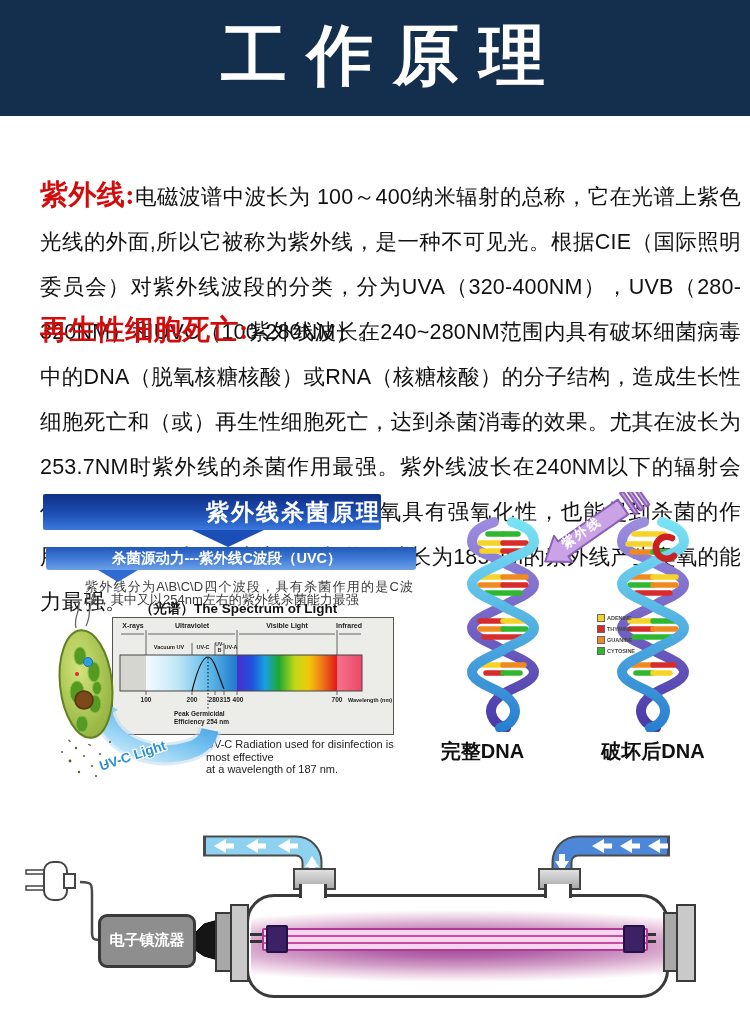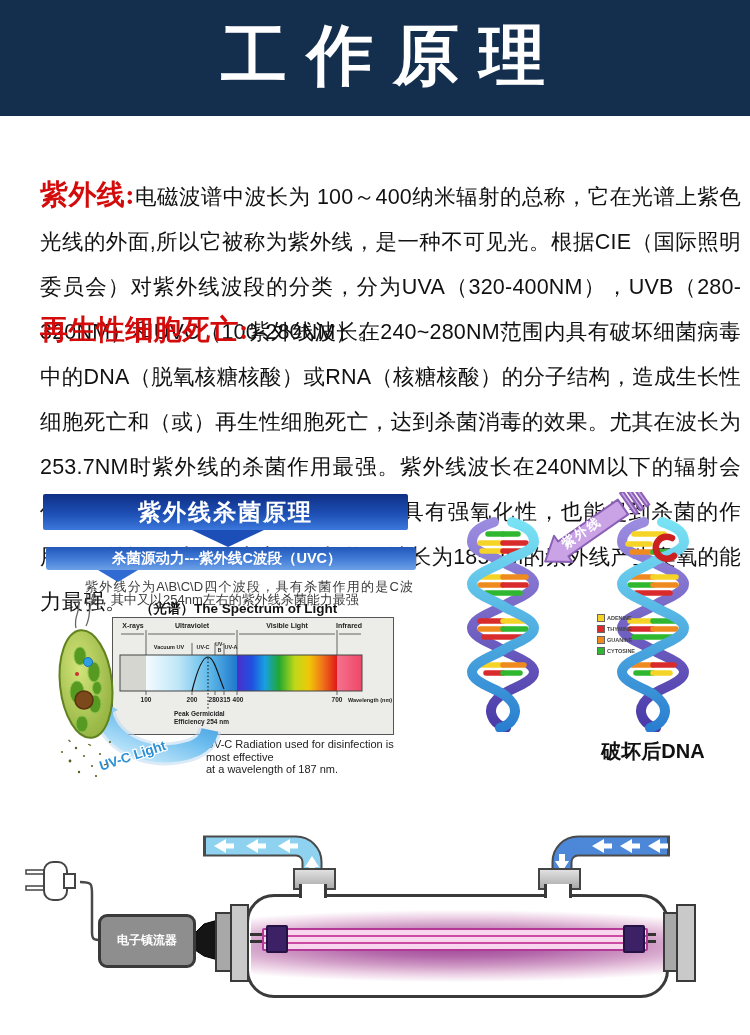--- a/index.html
+++ b/index.html
@@ -13,23 +13,23 @@
           font-weight:900;letter-spacing:20px;font-family:"Liberation Serif","DejaVu Serif",serif;padding-left:36px;}
 
   
   .para{left:12px;width:701px;font-size:21.5px;line-height:45px;color:#111;
         text-align:justify;letter-spacing:0.2px;margin-left:28px;}
   .para .red{color:#d40b0b;font-weight:bold;font-size:28px;
              font-family:"Liberation Serif","DejaVu Serif",serif;}
   .p1{top:150px;} .p2{top:285px;}
 
   
-  .banner1{left:43px;top:494px;width:365px;height:36px;border-radius:2px;
+  .banner1{left:43px;top:494px;width:338px;height:36px;border-radius:2px;
            background:linear-gradient(180deg,#0f2f86 0%,#1d4fb4 55%,#3c78dc 100%);
-           color:#fff;font-size:23px;font-weight:bold;text-align:center;line-height:36px;letter-spacing:2px;}
+           color:#fff;font-size:23px;font-weight:bold;text-align:right;line-height:36px;letter-spacing:2px;}
   .tri1{left:192px;top:530px;width:0;height:0;border-left:36px solid transparent;
         border-right:36px solid transparent;border-top:17px solid #1c4eb8;}
   .banner2{left:46px;top:547px;width:362px;height:23px;border-radius:3px;
            background:linear-gradient(180deg,#2257b8 0%,#3f7ad6 50%,#6da0e6 100%);
            color:#fff;font-size:14.5px;font-weight:bold;line-height:23px;padding-left:8px;text-indent:58px;}
   .tri2{left:98px;top:570px;width:0;height:0;border-left:20px solid transparent;
         border-right:20px solid transparent;border-top:12px solid #2f6bd2;}
   .fignote{left:85px;top:581px;width:328px;font-size:13px;line-height:12.5px;color:#3a3a3a;text-align:justify;}
   .charttitle{left:140px;top:600px;width:230px;font-size:13.5px;font-weight:bold;color:#111;}
   .caption{left:206px;top:738px;width:205px;font-size:11px;line-height:12.5px;color:#222;}
@@ -37,21 +37,21 @@
   
   .dnalabel{font-size:20px;font-weight:bold;color:#111;text-align:center;}
   .lbl1{left:425px;top:738px;width:115px;} .lbl2{left:588px;top:738px;width:130px;}
   .legend{left:597px;top:612px;width:40px;}
   .legend .li{display:flex;align-items:center;height:11px;}
   .legend .sw{display:inline-block;width:6px;height:6px;border:0.5px solid #666;margin-right:2px;}
   .legend .ln{font-size:5.5px;font-weight:bold;color:#444;letter-spacing:0;}
 
   
   .ballast{left:98px;top:914px;width:92px;height:48px;background:#8e8e8e;border:3px solid #3a3a3a;
-           border-radius:9px;color:#fff;font-size:12px;font-weight:bold;text-align:center;line-height:46px;z-index:3;}
+           border-radius:9px;color:#fff;font-size:15px;font-weight:bold;text-align:center;line-height:46px;z-index:3;}
   .fitting{width:39px;height:18px;background:linear-gradient(180deg,#e0e0e0,#ababab);
            border:2px solid #444;z-index:3;}
   .fitL{left:293px;top:868px;} .fitR{left:538px;top:868px;}
   .neck{width:22px;height:14px;background:#fff;border-left:3px solid #3a3a3a;border-right:3px solid #3a3a3a;z-index:4;}
   .neckL{left:299px;top:884px;} .neckR{left:544px;top:884px;}
   .chamber{left:246px;top:894px;width:417px;height:98px;background:#fff;border:3px solid #3a3a3a;
            border-radius:28px;z-index:2;overflow:hidden;}
   .glow{position:absolute;left:2px;top:2px;right:2px;bottom:2px;border-radius:24px;
         background:radial-gradient(ellipse 90% 42% at 50% 50%,#9d4296 0%,#b468aa 28%,#d09cc6 52%,#eccfe4 72%,#ffffff 92%);}
   .flange{border:2px solid #3a3a3a;z-index:3;}
@@ -305,20 +305,21 @@
     <div class="li">
         <span class="sw" style="background-color: rgb(239, 138, 31);"></span>
         <span class="ln">GUANINE</span>
       </div>
     <div class="li">
         <span class="sw" style="background-color: rgb(47, 184, 47);"></span>
         <span class="ln">CYTOSINE</span>
       </div>
   </div>
 
+  <div class="abs dnalabel lbl1">完整DNA</div>
   <div class="abs dnalabel lbl2">破坏后DNA</div>
 
   <svg class="abs" style="left:0;top:820px;z-index:1;" width="750" height="200" viewBox="0 0 750 200">
 
     <g>
       <path d="M203,26 L296,26 A16,16 0 0 1 312,42 L312,58" fill="none" stroke="#4a4a4a" stroke-width="21"></path>
       <path d="M206,26 L296,26 A16,16 0 0 1 312,42 L312,58" fill="none" stroke="#8ed2f0" stroke-width="17"></path>
       <g fill="#fff">
         <polygon points="214,26 226,19 226,33"></polygon>
           <rect x="226" y="23.5" width="8" height="5"></rect>

